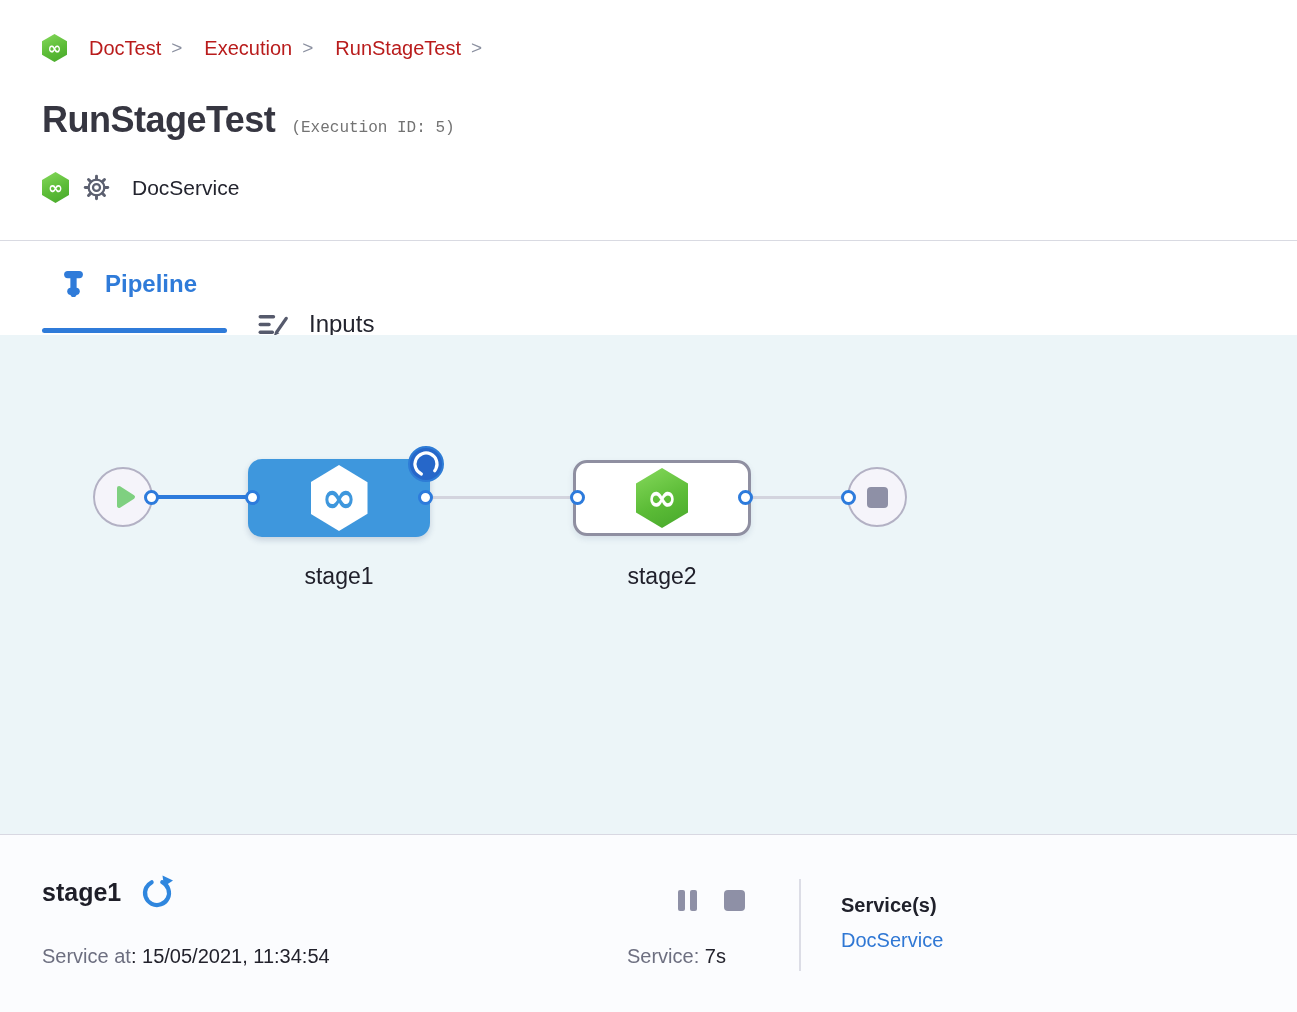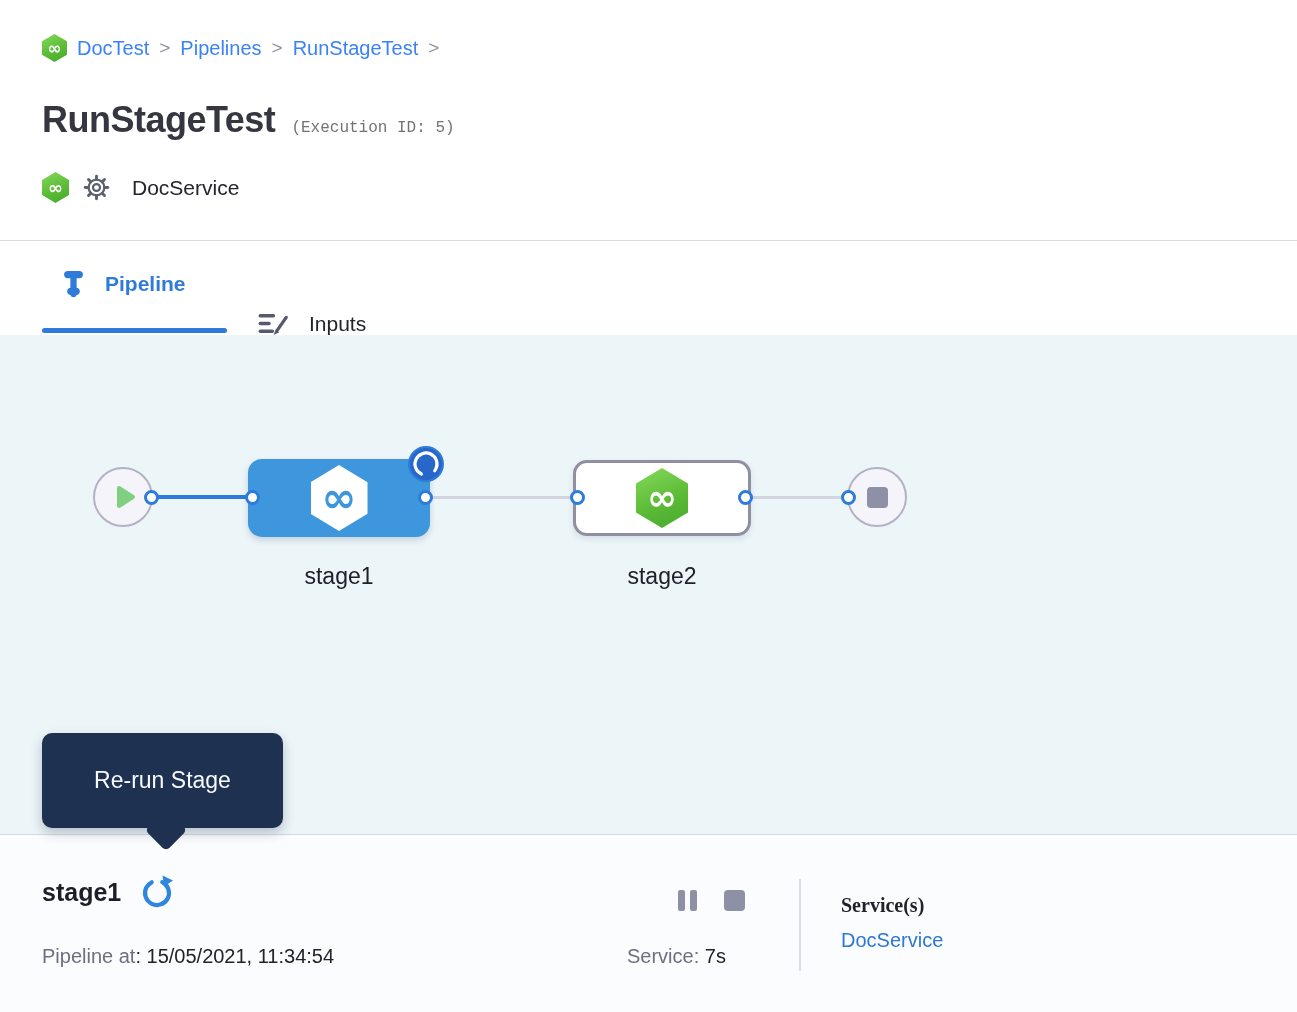--- a/index.html
+++ b/index.html
@@ -8,42 +8,42 @@
     position:relative; width:1297px; height:1012px; overflow:hidden;
     background:#ffffff;
     font-family:"Liberation Sans","DejaVu Sans",sans-serif;
     color:#1f1f2c;
   }
   .abs { position:absolute; }
 
   
   .header { left:0; top:0; width:1297px; height:241px; background:#ffffff; border-bottom:1.5px solid #d9dae2; }
   .breadcrumb { left:42px; top:33px; height:30px; display:flex; align-items:center; gap:10px; font-size:20px; }
-  .crumb { color:#3b82f6; text-decoration:none; cursor:pointer; }
+  .crumb { color:#b91c1c; text-decoration:none; cursor:pointer;margin-left:12px; }
   .crumb-sep { color:#8b90a0; font-size:19px; }
   .title-row { left:42px; top:99px; display:flex; align-items:baseline; gap:16px; }
   .page-title { font-size:36px; font-weight:bold; letter-spacing:-0.5px; color:#363641; }
   .exec-id { font-size:16px; color:#737373;font-family:Liberation Mono, monospace; }
   .service-row { left:42px; top:172px; display:flex; align-items:center; gap:14px; }
   .service-name { font-size:21px; color:#23242e; margin-left:8px; }
 
   
   .hex { position:relative; display:flex; align-items:center; justify-content:center;
          clip-path:polygon(50% 0,100% 26%,100% 74%,50% 100%,0 74%,0 26%);
          background:linear-gradient(155deg,#86d95c 0%,#5cbc37 55%,#47a82b 100%); }
   .inf { font-family:"DejaVu Sans",sans-serif; font-weight:bold; color:#fff; line-height:1; }
   .hex-sm { width:25px; height:28px; }
   .hex-sm .inf { font-size:17px; }
   .hex-md { width:27px; height:31px; }
   .hex-md .inf { font-size:18px; }
 
   
   .tabbar { left:0; top:241px; width:1297px; height:94px; background:#ffffff; }
   .tab { position:absolute; display:flex; align-items:center; gap:20px; cursor:pointer; }
-  .tab-label { font-size:21px; }
+  .tab-label { font-size:24px; }
   .tab-active .tab-label { color:#2f7bd9; font-weight:bold; }
   .tab-inactive .tab-label { color:#23242e; }
   .tab-underline { position:absolute; left:42px; top:87px; width:185px; height:5px; background:#2f7bd9; border-radius:3px; }
 
   
   .canvas { left:0; top:335px; width:1297px; height:499px; background:#ecf5f8; }
   .node-circle { position:absolute; width:60px; height:60px; border-radius:50%;
                  background:#f5f4fa; border:2px solid #b3b1c4; display:flex; align-items:center; justify-content:center; }
   .conn-line { position:absolute; border-radius:2px; }
   .line-blue { background:#2d7bdc; height:4px; }
@@ -89,21 +89,21 @@
 
 <div class="screen">
 
   <div class="abs header">
     <div class="abs breadcrumb">
       <span class="hex hex-sm">
           <span class="inf">∞</span>
         </span>
       <a class="crumb">DocTest</a>
       <span class="crumb-sep">&gt;</span>
-      <a class="crumb">Pipelines</a>
+      <a class="crumb">Execution</a>
       <span class="crumb-sep">&gt;</span>
       <a class="crumb">RunStageTest</a>
       <span class="crumb-sep">&gt;</span>
     </div>
 
     <div class="abs title-row">
       <span class="page-title">RunStageTest</span>
       <span class="exec-id">(Execution ID: 5)</span>
     </div>
 
@@ -200,52 +200,48 @@
     </div>
 
     <div class="dot" style="left:144px; top:154.5px;"></div>
     <div class="dot" style="left:245px; top:154.5px;"></div>
     <div class="dot" style="left:418px; top:154.5px;"></div>
     <div class="dot" style="left:570px; top:154.5px;"></div>
     <div class="dot" style="left:738px; top:154.5px;"></div>
     <div class="dot" style="left:841px; top:154.5px;"></div>
   </div>
 
-  <div class="tooltip">
-    <span class="tooltip-text">Re-run Stage</span>
-    <span class="tooltip-arrow"></span>
-  </div>
 
   <div class="abs footer">
     <div class="abs footer-stage-row" style="left:42px; top:39px;">
       <span class="footer-stage-name">stage1</span>
       <span style="display:inline-flex; cursor:pointer;">
         <svg width="36" height="36" viewBox="0 0 36 36">
           <circle cx="18" cy="19" r="12" fill="none" stroke="#2f86de" stroke-width="4.2" stroke-linecap="round" stroke-dasharray="64 12" transform="rotate(-64 18 19)"></circle>
           <path d="M23.5 1.5 L34 6.5 L25 12.5 Z" fill="#2f86de"></path>
         </svg>
       </span>
     </div>
 
     <div class="abs meta-line started-row" style="top:110px;">
-      <span class="meta-label">Pipeline at</span><span class="meta-value">: 15/05/2021, 11:34:54</span>
+      <span class="meta-label">Service at</span><span class="meta-value">: 15/05/2021, 11:34:54</span>
     </div>
 
     <div class="abs controls" style="left:678px; top:55px;">
       <span class="pause-icon">
           <span></span>
           <span></span>
         </span>
       <span class="stop-square" style="cursor:pointer;"></span>
     </div>
 
     <div class="abs meta-line duration-row" style="top:110px;">
       <span class="meta-label">Service:</span>
       <span class="meta-value">7s</span>
     </div>
 
     <div class="abs vdivider" style="left:799px; top:44px; height:92px;"></div>
 
-    <div class="abs svc-label" style="left:841px; top:59px;font-family:Liberation Serif, serif;">Service(s)</div>
+    <div class="abs svc-label" style="left:841px; top:59px;">Service(s)</div>
     <a class="abs svc-link" style="left:841px; top:94px;">DocService</a>
   </div>
 
 </div>
 
 </body></html>

